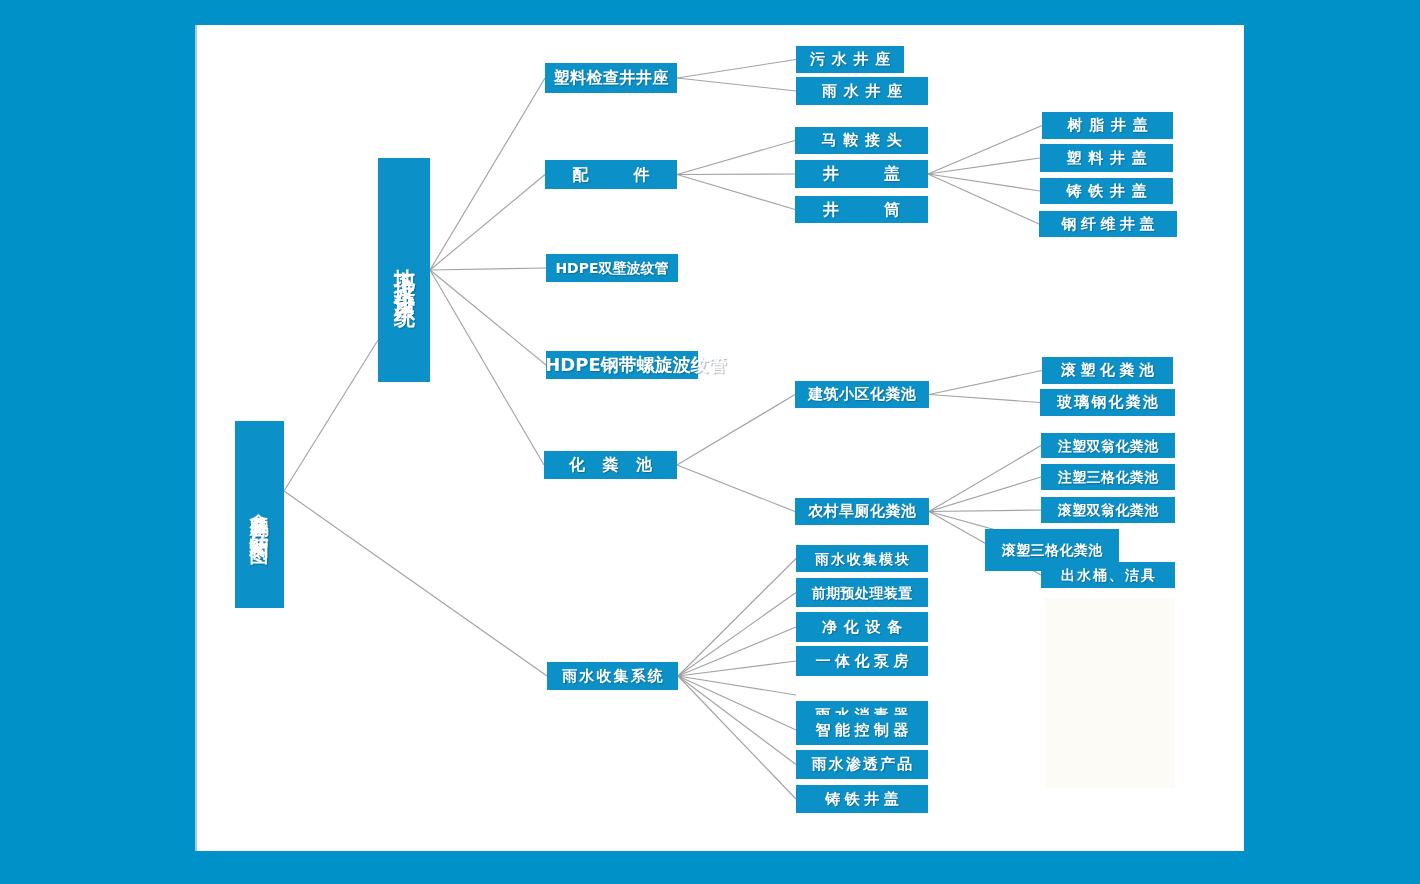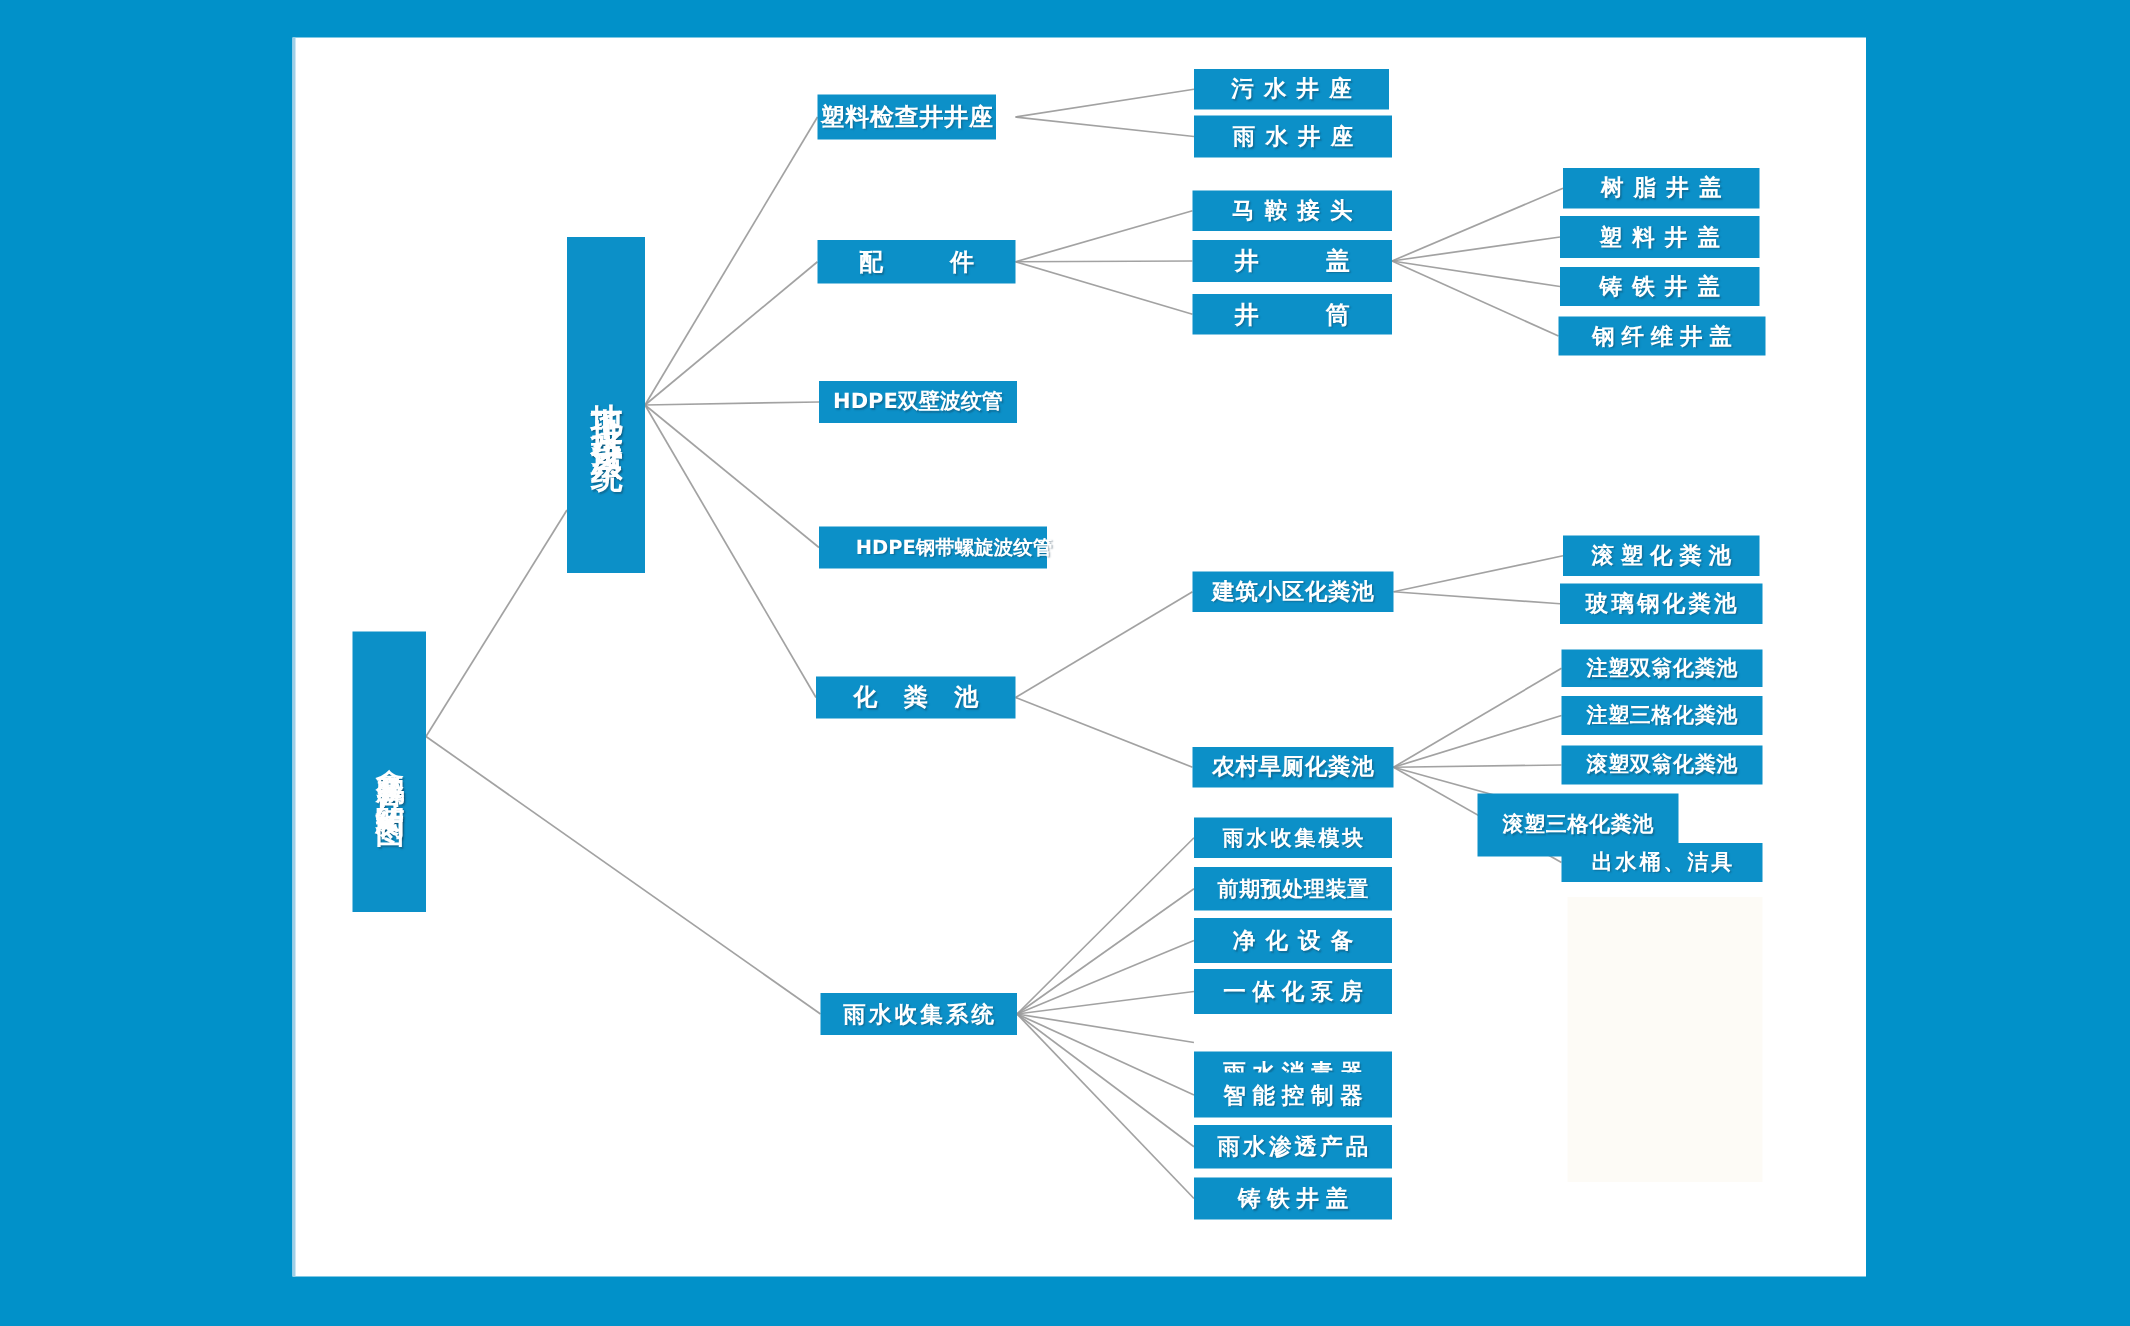--- a/index.html
+++ b/index.html
@@ -89,24 +89,24 @@
       <line x1="678" y1="676" x2="796" y2="764.5" stroke="#999999" stroke-width="1.15" opacity="0.9"></line>
       <line x1="678" y1="676" x2="796" y2="799" stroke="#999999" stroke-width="1.15" opacity="0.9"></line>
     </svg>
   <div id="nodes">
       <div class="node vertical" style="left: 235px; top: 421px; width: 49px; height: 187px; font-size: 19px;">
         <span class="lbl" style="letter-spacing: 5.71429px; margin-bottom: -5.71429px;">鑫鹏产品结构图</span>
       </div>
       <div class="node vertical" style="left: 378px; top: 158px; width: 52px; height: 224px; font-size: 21px;">
         <span class="lbl" style="letter-spacing: 5.25px; margin-bottom: -5.25px;">地下排水排污系统</span>
       </div>
-      <div class="node" style="left: 545px; top: 63px; width: 119px; height: 30px; font-size: 16px;">
+      <div class="node" style="left: 545px; top: 63px; width: 132px; height: 30px; font-size: 16px;">
         <span class="lbl" style="letter-spacing: 0.03em; margin-right: -0.03em;">塑料检查井井座</span>
       </div>
-      <div class="node" style="left: 796px; top: 46px; width: 130px; height: 27px; font-size: 15px;">
+      <div class="node" style="left: 796px; top: 46px; width: 108px; height: 27px; font-size: 15px;">
         <span class="lbl" style="letter-spacing: 0.45em; margin-right: -0.45em;">污水井座</span>
       </div>
       <div class="node" style="left: 796px; top: 77px; width: 132px; height: 28px; font-size: 15px;">
         <span class="lbl" style="letter-spacing: 0.45em; margin-right: -0.45em;">雨水井座</span>
       </div>
       <div class="node" style="left: 545px; top: 160px; width: 132px; height: 29px; font-size: 16px;">
         <span class="lbl" style="letter-spacing: 2.8em; margin-right: -2.8em;">配件</span>
       </div>
       <div class="node" style="left: 795px; top: 127px; width: 133px; height: 27px; font-size: 15px;">
         <span class="lbl" style="letter-spacing: 0.45em; margin-right: -0.45em;">马鞍接头</span>
@@ -125,21 +125,21 @@
       </div>
       <div class="node" style="left: 1040px; top: 178px; width: 133px; height: 26px; font-size: 15px;">
         <span class="lbl" style="letter-spacing: 0.45em; margin-right: -0.45em;">铸铁井盖</span>
       </div>
       <div class="node" style="left: 1039px; top: 211px; width: 138px; height: 26px; font-size: 15px;">
         <span class="lbl" style="letter-spacing: 0.3em; margin-right: -0.3em;">钢纤维井盖</span>
       </div>
       <div class="node" style="left: 546px; top: 254px; width: 132px; height: 28px; font-size: 14px;">
         <span class="lbl" style="letter-spacing: 0em; margin-right: 0em; text-align: center;">HDPE双壁波纹管</span>
       </div>
-      <div class="node" style="left: 546px; top: 351px; width: 152px; height: 28px; font-size: 13px; padding-left: 28px;">
+      <div class="node" style="left: 546px; top: 351px; width: 152px; height: 28px; font-size: 18px; padding-left: 28px;">
         <span class="lbl" style="letter-spacing: 0em; margin-right: 0em;">HDPE钢带螺旋波纹管</span>
       </div>
       <div class="node" style="left: 544px; top: 451px; width: 133px; height: 28px; font-size: 16px;">
         <span class="lbl" style="letter-spacing: 1.1em; margin-right: -1.1em;">化粪池</span>
       </div>
       <div class="node" style="left: 795px; top: 381px; width: 134px; height: 27px; font-size: 15px;">
         <span class="lbl" style="letter-spacing: 0.03em; margin-right: -0.03em;">建筑小区化粪池</span>
       </div>
       <div class="node" style="left: 795px; top: 498px; width: 134px; height: 27px; font-size: 15px;">
         <span class="lbl" style="letter-spacing: 0.03em; margin-right: -0.03em;">农村旱厕化粪池</span>

